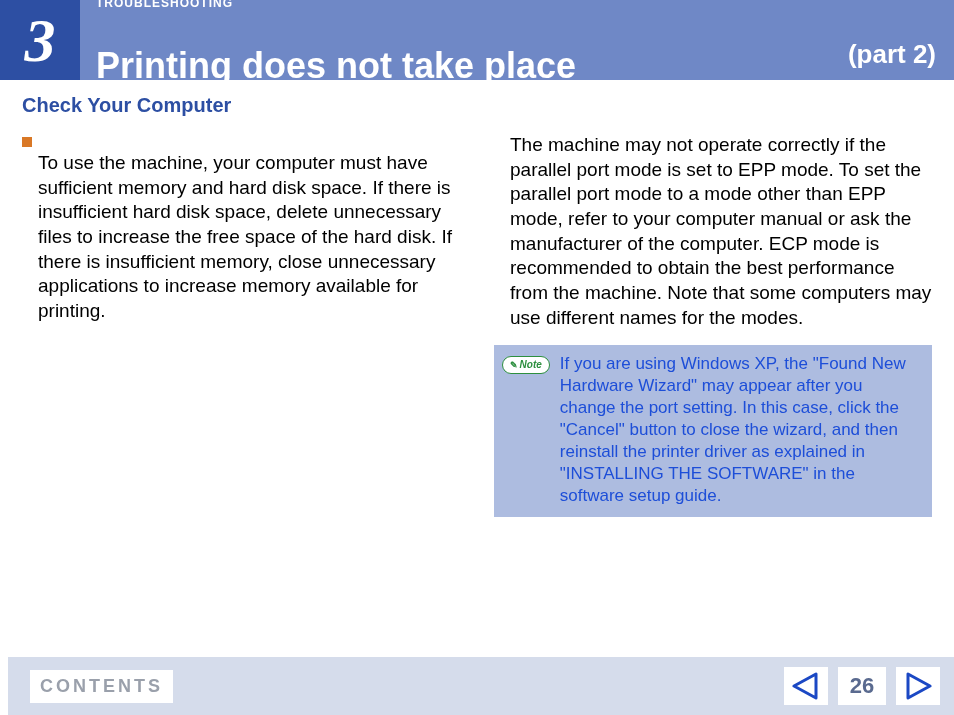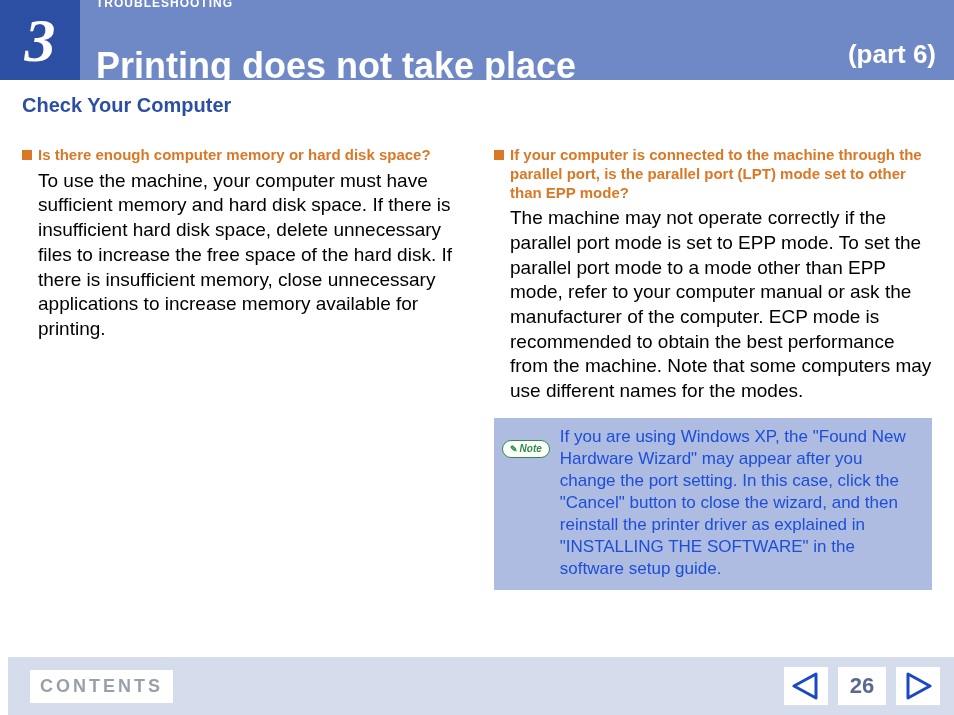--- a/index.html
+++ b/index.html
@@ -53,21 +53,21 @@
   }
 
   .body-area {
     padding: 14px 22px 0 22px;
     height: 560px;
   }
   .subheading {
     color: #2d4fa3;
     font-size: 20px;
     font-weight: bold;
-    margin-bottom: 29px;
+    margin-bottom: 16px;
   }
   .columns {
     display: flex;
     gap: 34px;
   }
   .col {
     flex: 1;
     min-width: 0;
   }
   .qa-block { margin-bottom: 14px; }
@@ -109,21 +109,21 @@
     border: 1.5px solid #2d8f3f;
     color: #2d8f3f;
     font-size: 10px;
     font-style: italic;
     font-weight: bold;
     border-radius: 11px;
     height: 18px;
     padding: 0 7px;
     display: flex;
     align-items: center;
-    margin-top: 14px;
+    margin-top: 3px;
     flex-shrink: 0;
   }
   .note-badge::before {
     content: "✎";
     font-style: normal;
     font-size: 9px;
     margin-right: 2px;
   }
   .note-text {
     color: #1d4ed8;
@@ -178,43 +178,38 @@
 </style>
 </head>
 <body>
 
 <div class="header">
   <div class="chapter-num-box">3</div>
   <div class="header-titles">
     <div class="section-label">TROUBLESHOOTING</div>
     <div class="page-title">Printing does not take place</div>
   </div>
-  <div class="part-label">(part 6)</div>
+  <div class="part-label">(part 2)</div>
 </div>
 
 <div class="body-area">
   <div class="subheading">Check Your Computer</div>
 
   <div class="columns">
     <div class="col">
       <div class="qa-block">
         <div class="question">
           <span class="bullet-square"></span>
-          <span class="question-text">Is there enough computer memory or hard disk space?</span>
         </div>
         <div class="answer-text">To use the machine, your computer must have sufficient memory and hard disk space. If there is insufficient hard disk space, delete unnecessary files to increase the free space of the hard disk. If there is insufficient memory, close unnecessary applications to increase memory available for printing.</div>
       </div>
     </div>
 
     <div class="col">
       <div class="qa-block">
-        <div class="question">
-          <span class="bullet-square"></span>
-          <span class="question-text">If your computer is connected to the machine through the parallel port, is the parallel port (LPT) mode set to other than EPP mode?</span>
-        </div>
         <div class="answer-text">The machine may not operate correctly if the parallel port mode is set to EPP mode. To set the parallel port mode to a mode other than EPP mode, refer to your computer manual or ask the manufacturer of the computer. ECP mode is recommended to obtain the best performance from the machine. Note that some computers may use different names for the modes.</div>
       </div>
 
       <div class="note-box">
         <span class="note-badge">Note</span>
         <span class="note-text">If you are using Windows XP, the "Found New Hardware Wizard" may appear after you change the port setting. In this case, click the "Cancel" button to close the wizard, and then reinstall the printer driver as explained in "INSTALLING THE SOFTWARE" in the software setup guide.</span>
       </div>
     </div>
   </div>
 </div>

